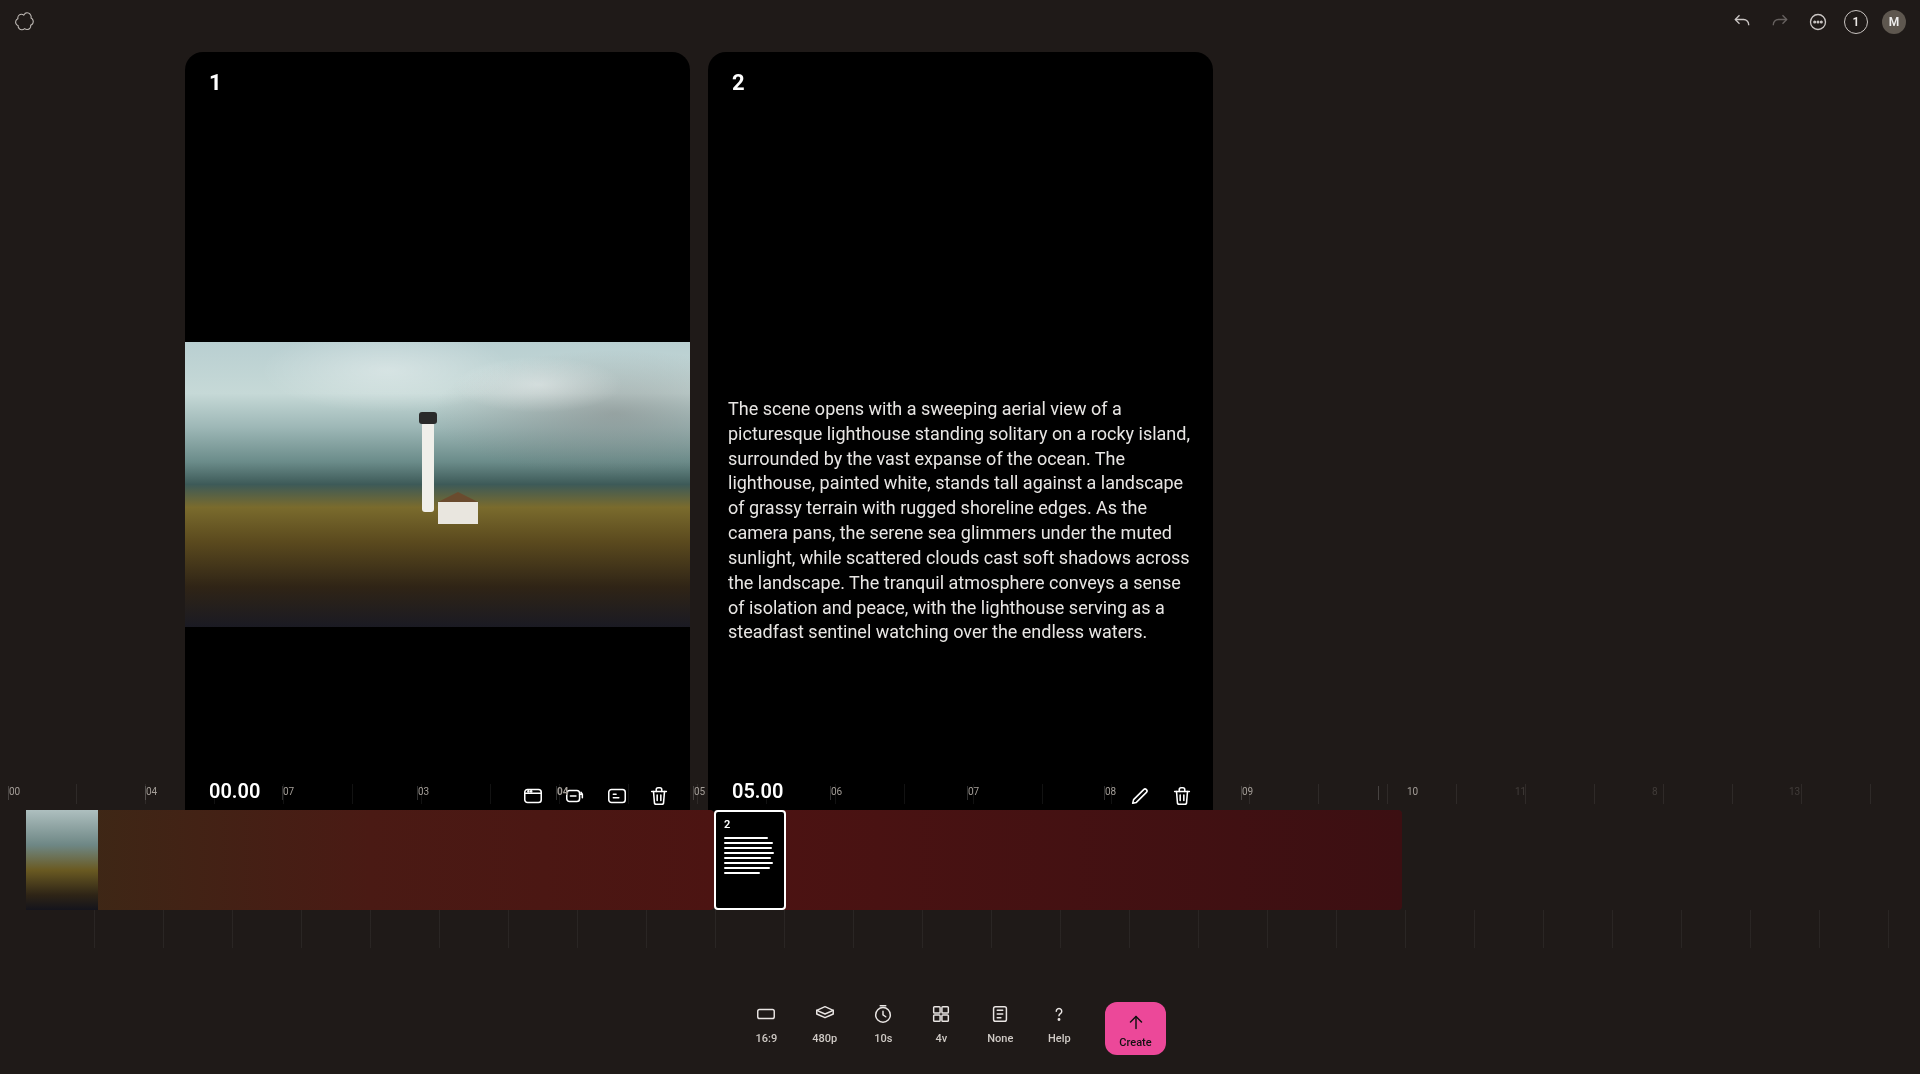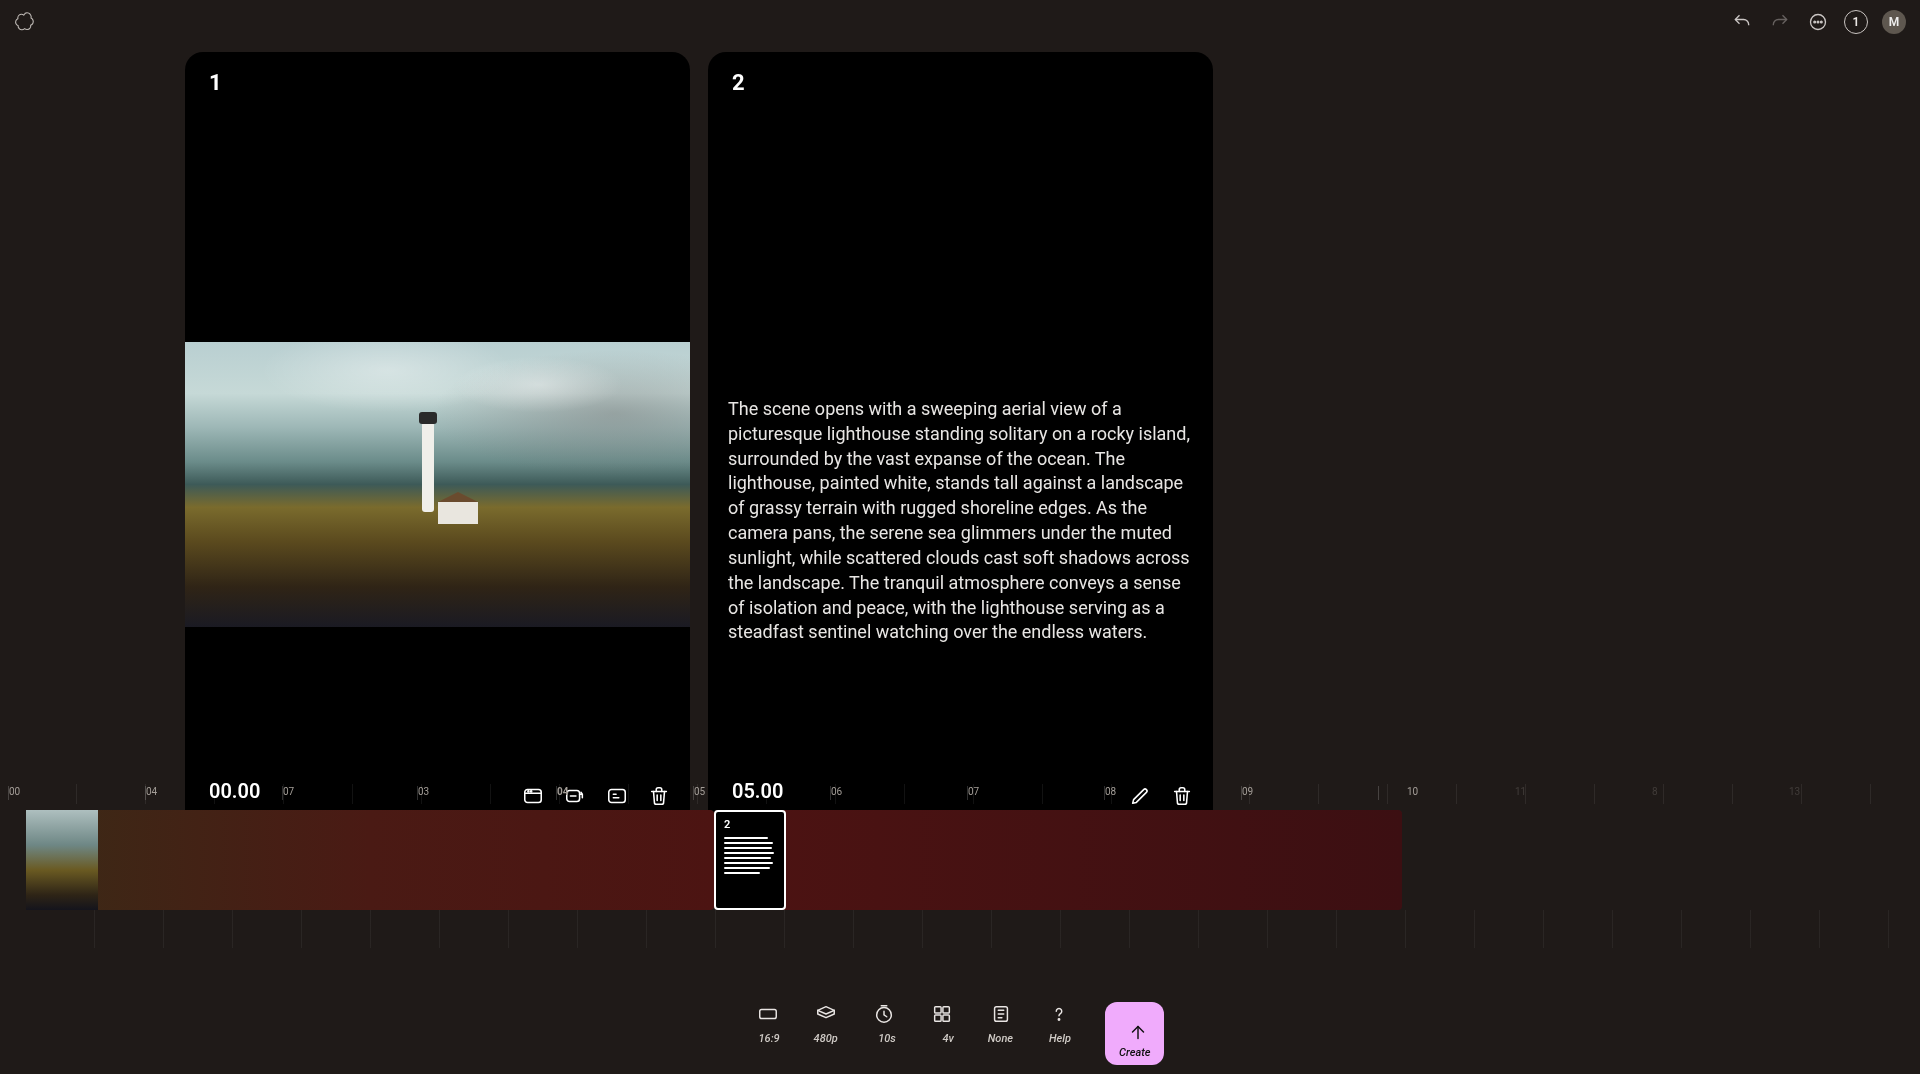--- a/index.html
+++ b/index.html
@@ -140,27 +140,27 @@
     background:
       repeating-linear-gradient(to right, transparent 0 68px, rgba(255,255,255,.05) 68px 69px);
   }
 
   
   .toolbar {
     position:absolute; left:0; right:0; bottom:0; height:90px;
     display:flex; align-items:flex-start; justify-content:center; gap:34px;
     padding-top:18px;
   }
-  .tbtn { display:flex; flex-direction:column; align-items:flex-end; gap:6px; cursor:pointer; color:#cfcac5;font-style:italic; }
+  .tbtn { display:flex; flex-direction:column; align-items:center; gap:6px; cursor:pointer; color:#cfcac5; }
   .tbtn .ic { width:24px; height:24px; display:flex; align-items:center; justify-content:center; }
   .tbtn .ic svg { width:22px; height:22px; stroke:#e9e5e3; fill:none; stroke-width:1.6; stroke-linecap:round; stroke-linejoin:round; }
   .tbtn .lbl { font-size:11px; font-weight:500; }
   .tbtn.primary {
-    background:#f0abfc; color:#111; border-radius:12px;
-    padding:18px 14px 6px; gap:2px;
+    background:#ec4899; color:#111; border-radius:12px;
+    padding:8px 14px 6px; gap:2px;
   }
   .tbtn.primary .ic svg { stroke:#111; }
 </style>
 </head>
 <body>
 
 <div class="topbar">
   <div class="left">
     <span class="logo-icon">
       <svg viewBox="0 0 24 24">

